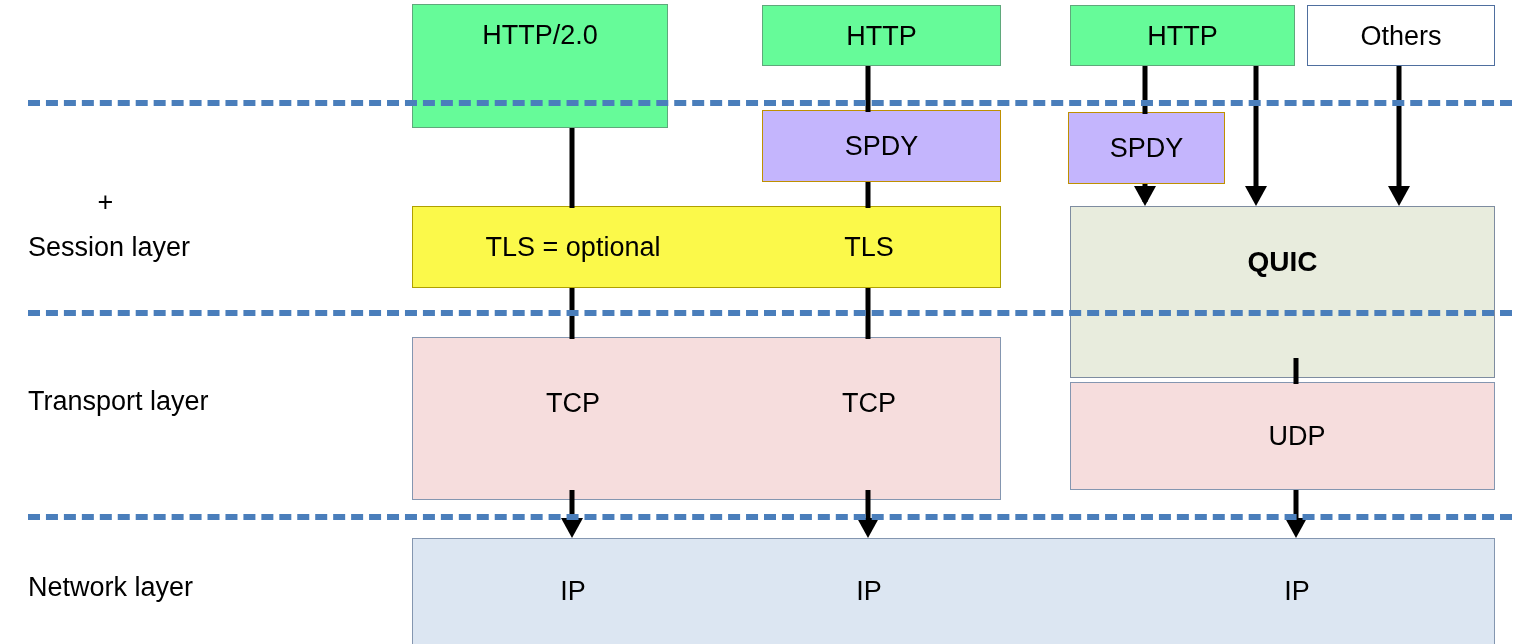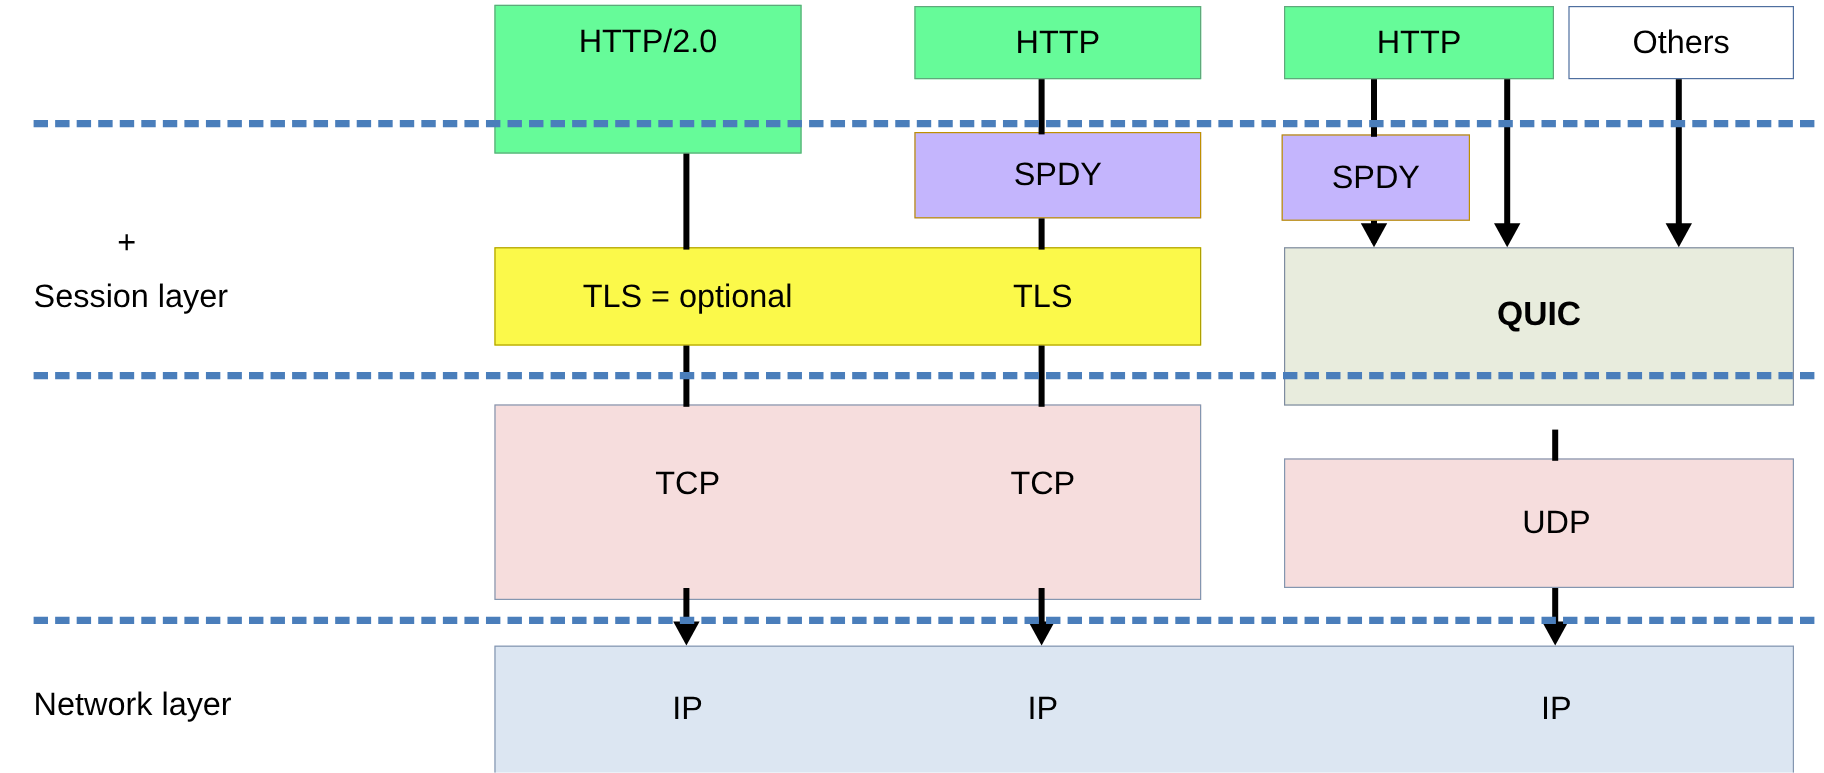--- a/index.html
+++ b/index.html
@@ -84,20 +84,21 @@
 <body>
 
 <div id="stage">
 
 
 
   <div class="layer-label center-plus" style="left:28px; top:188px; width:155px;">+</div>
 
   <div class="layer-label" style="left:28px; top:233px;">Session layer</div>
 
+  <div class="layer-label" style="left:28px; top:387px;">Transport layer</div>
 
   <div class="layer-label" style="left:28px; top:573px;">Network layer</div>
 
   <div class="conn" style="left:572px; top:128px; height:80px;"></div>
 
   <div class="conn" style="left:572px; top:288px; height:51px;"></div>
 
   <div class="conn" style="left:572px; top:490px; height:38px;"></div>
   <div class="arrowhead" style="left:572px; top:518px;"></div>
 
@@ -148,21 +149,21 @@
 
   <div class="box c-orange" style="left:1068px; top:112px; width:157px; height:72px;">
     <span class="lbl" style="left:50%; top:50%;">SPDY</span>
   </div>
 
   <div class="box c-yellow" style="left:412px; top:206px; width:589px; height:82px;">
     <span class="lbl" style="left:160px; top:50%;">TLS = optional</span>
     <span class="lbl" style="left:456px; top:50%;">TLS</span>
   </div>
 
-  <div class="box c-quic" style="left:1070px; top:206px; width:425px; height:132px;padding-left:39px;">
+  <div class="box c-quic" style="left:1070px; top:206px; width:425px; height:172px;padding-left:39px;">
     <span class="lbl bold" style="left:50%; top:55px;">QUIC</span>
   </div>
 
   <div class="box c-pink" style="left:412px; top:337px; width:589px; height:163px;">
     <span class="lbl" style="left:160px; top:65px;">TCP</span>
     <span class="lbl" style="left:456px; top:65px;">TCP</span>
   </div>
 
   <div class="box c-pink" style="left:1070px; top:382px; width:425px; height:108px;padding-left:40px;">
     <span class="lbl" style="left:226px; top:50%;">UDP</span>

